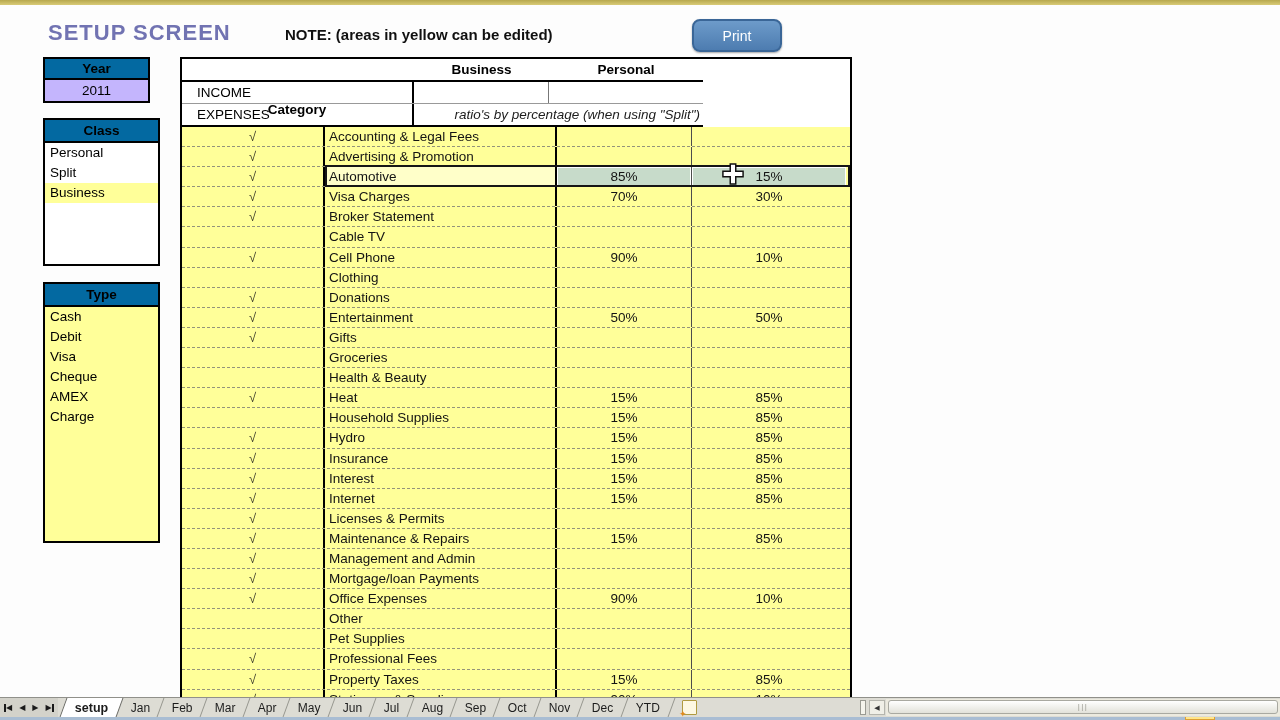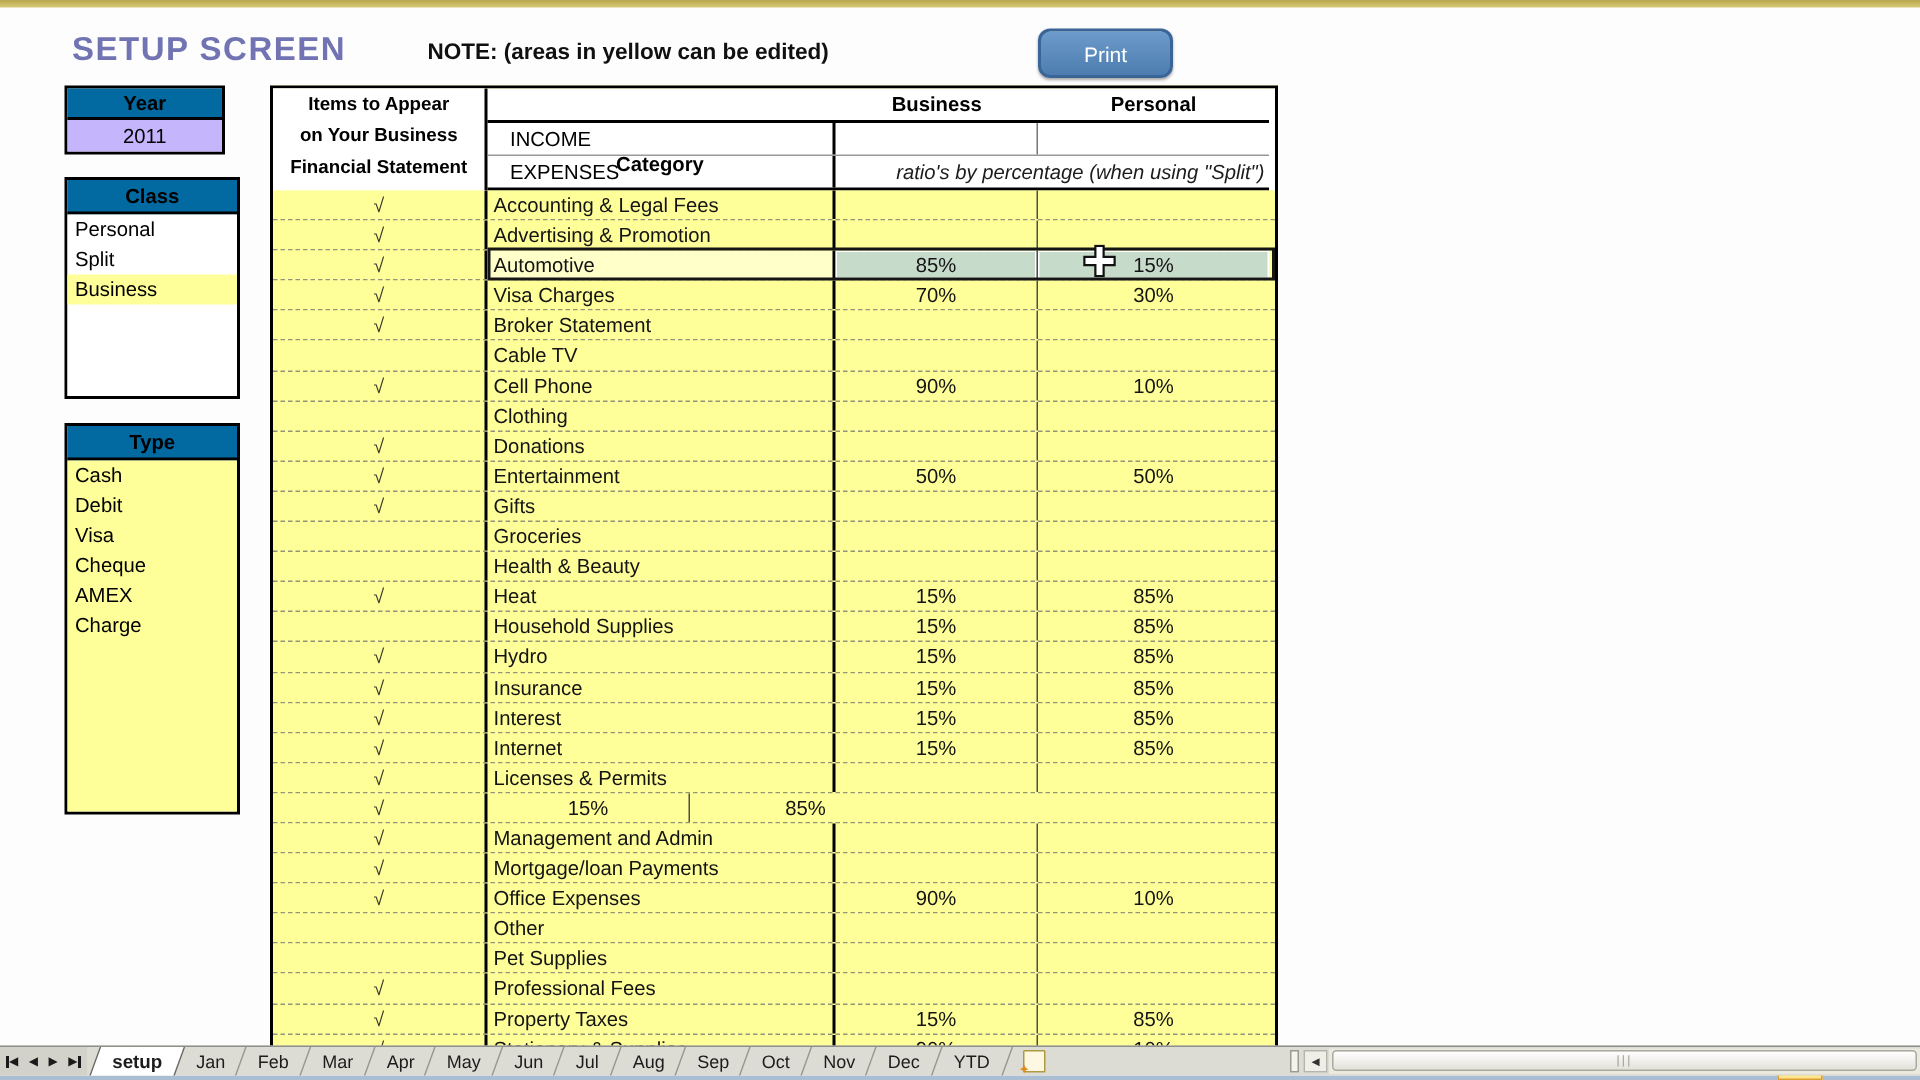--- a/index.html
+++ b/index.html
@@ -120,25 +120,20 @@
         <div class="list-item">Debit</div>
         <div class="list-item">Visa</div>
         <div class="list-item">Cheque</div>
         <div class="list-item">AMEX</div>
         <div class="list-item">Charge</div>
       </div>
   </div>
 
   <div class="grid">
     <div class="hdr">
-      <div class="hdr-left">
-        <div>Items to Appear</div>
-        <div>on Your Business</div>
-        <div>Financial Statement</div>
-      </div>
       <div class="hdr-right">
         <div class="hrow hrow1">
           <div class="c-cat">Category</div>
           <div class="c-bus">Business</div>
           <div class="c-per">Personal</div>
         </div>
         <div class="hrow hrow2">
           <div class="c-cat plain">INCOME</div>
           <div class="c-bus"></div>
           <div class="c-per"></div>
@@ -266,20 +261,21 @@
           <div class="cell cell-per">85%</div>
         </div>
         <div class="trow">
           <div class="cell cell-check">√</div>
           <div class="cell cell-cat">Licenses &amp; Permits</div>
           <div class="cell cell-bus"></div>
           <div class="cell cell-per"></div>
         </div>
         <div class="trow">
           <div class="cell cell-check">√</div>
+          <div class="cell cell-cat">Maintenance &amp; Repairs</div>
           <div class="cell cell-bus">15%</div>
           <div class="cell cell-per">85%</div>
         </div>
         <div class="trow">
           <div class="cell cell-check">√</div>
           <div class="cell cell-cat">Management and Admin</div>
           <div class="cell cell-bus"></div>
           <div class="cell cell-per"></div>
         </div>
         <div class="trow">

